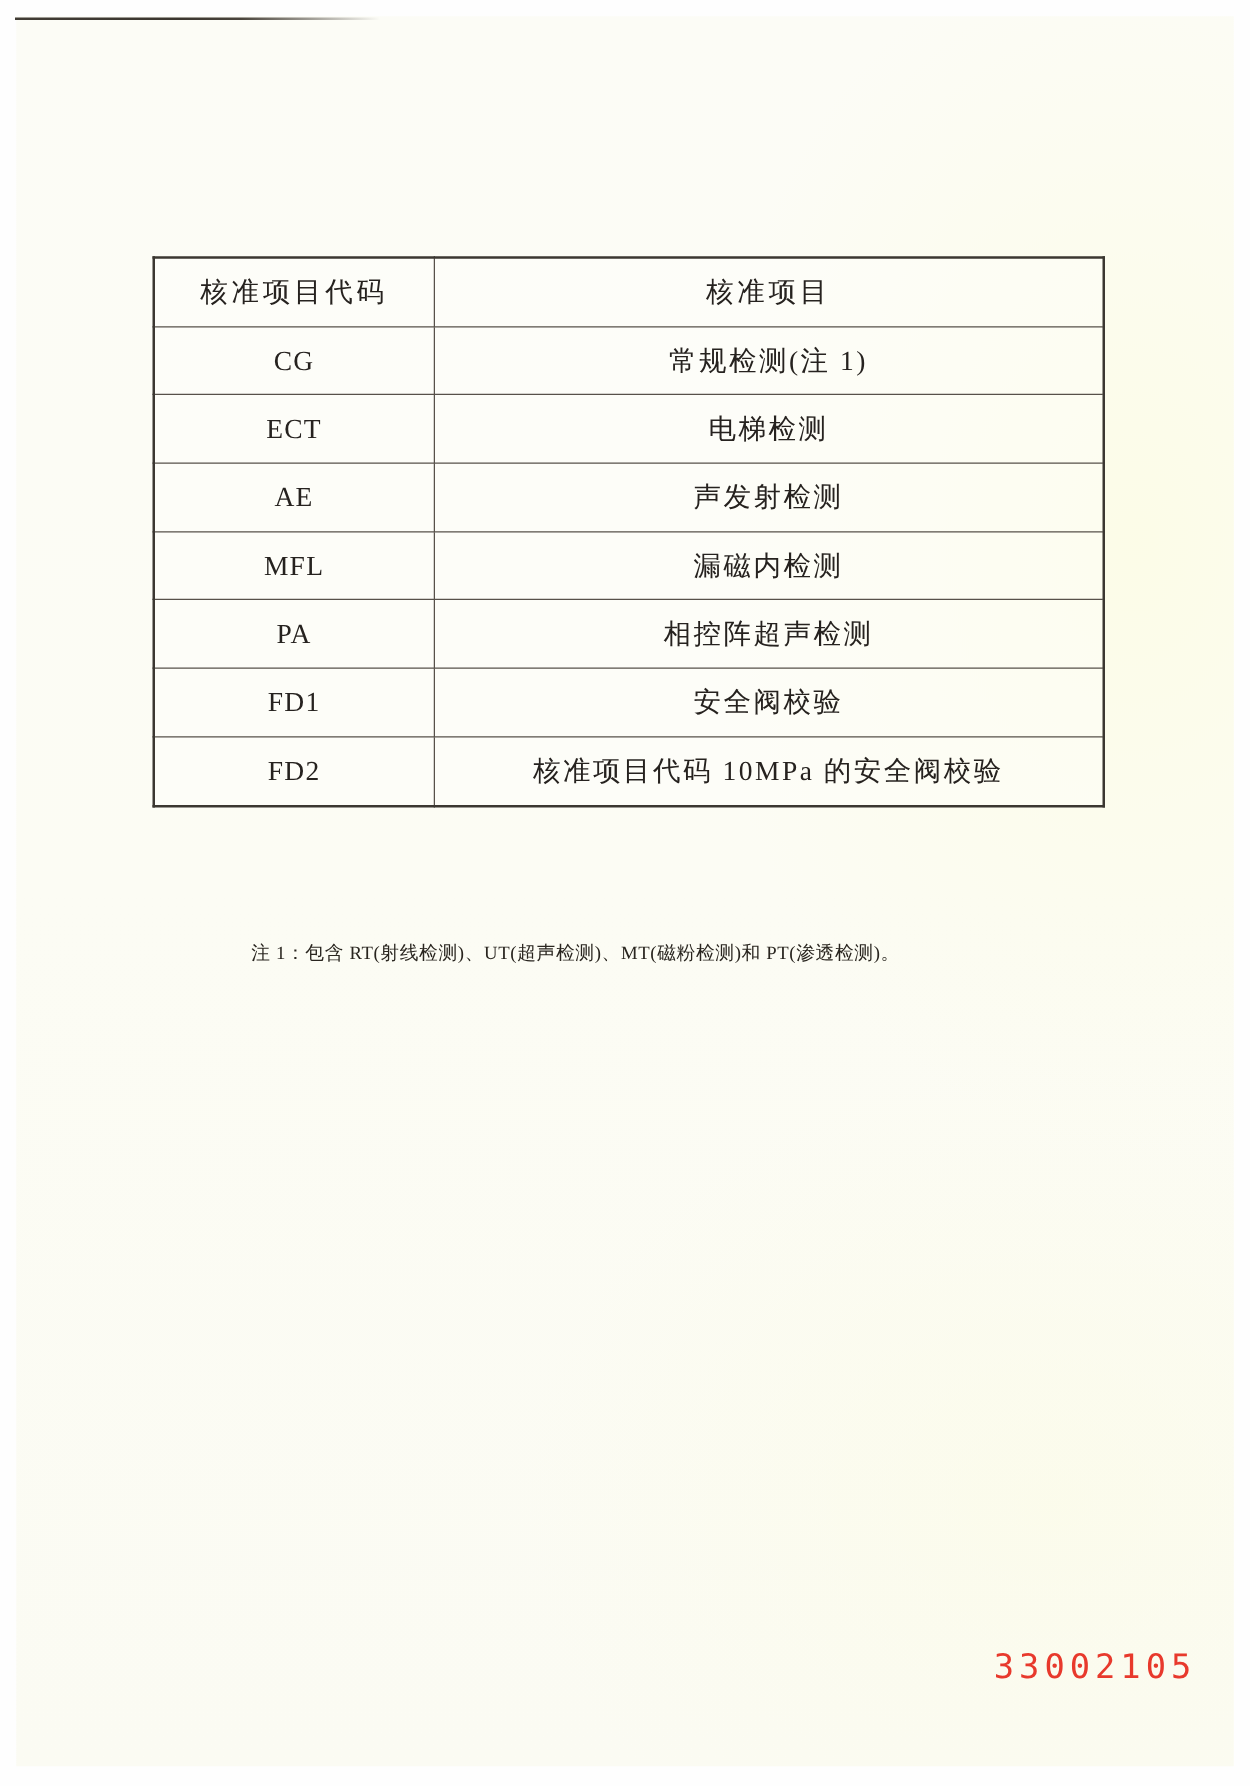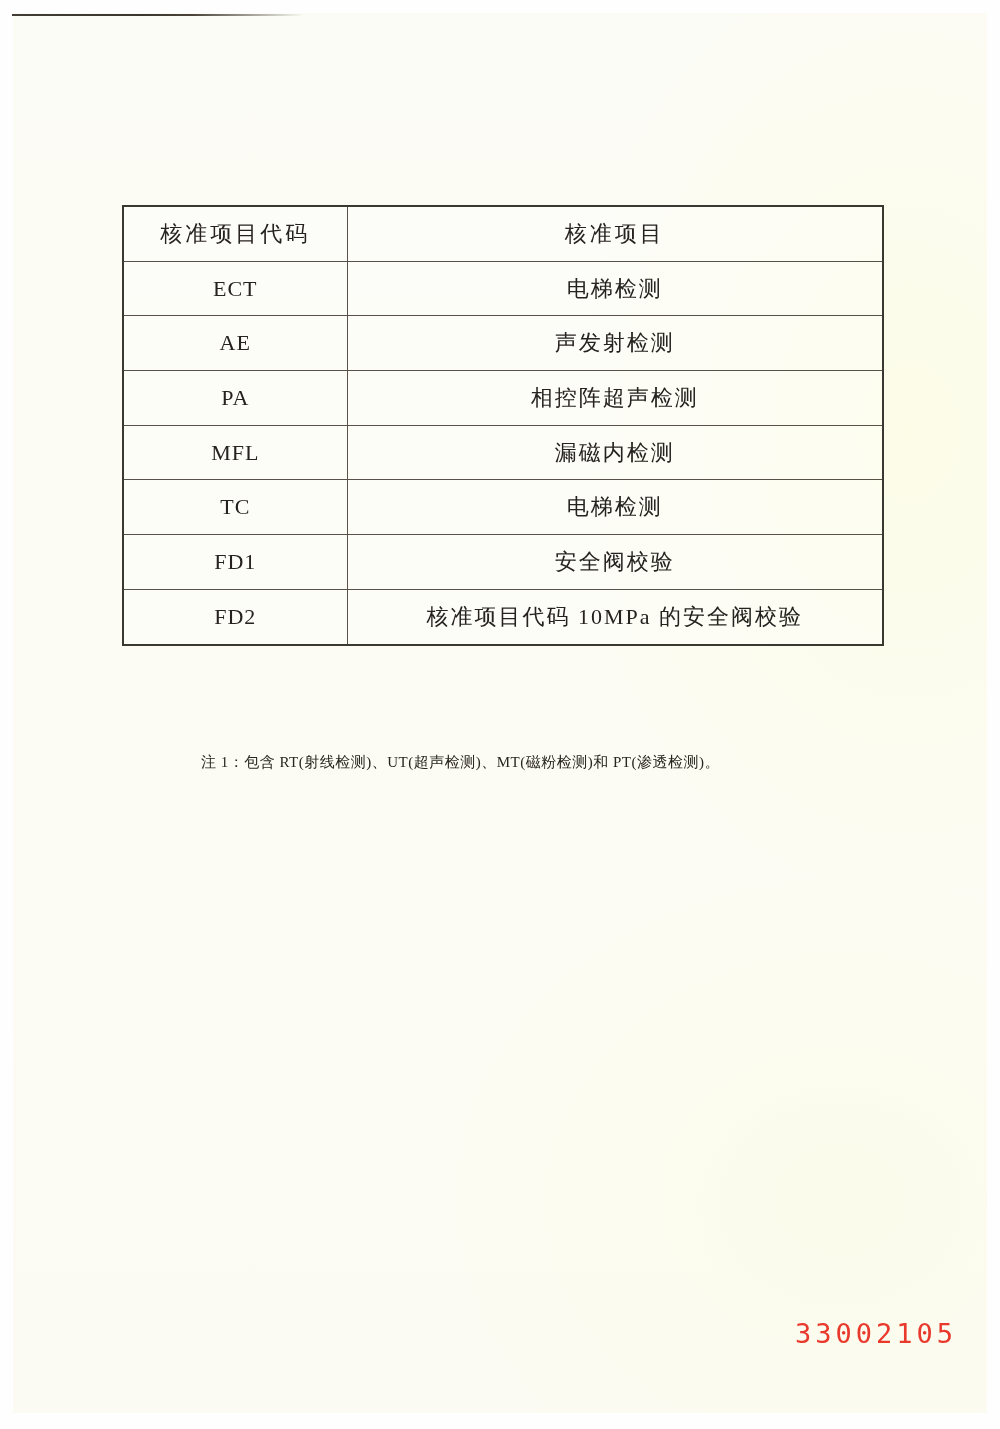--- a/index.html
+++ b/index.html
@@ -111,38 +111,38 @@
           <col class="c2">
         </colgroup>
       <thead>
         <tr>
           <th>核准项目代码</th>
           <th>核准项目</th>
         </tr>
       </thead>
       <tbody>
         <tr>
+          <td class="code">CG</td>
+          <td class="item">常规检测(注 1)</td>
+        </tr>
+        <tr>
           <td class="code">ECT</td>
           <td class="item">电梯检测</td>
         </tr>
         <tr>
           <td class="code">AE</td>
           <td class="item">声发射检测</td>
         </tr>
         <tr>
-          <td class="code">PA</td>
-          <td class="item">相控阵超声检测</td>
-        </tr>
-        <tr>
           <td class="code">MFL</td>
           <td class="item">漏磁内检测</td>
         </tr>
         <tr>
-          <td class="code">TC</td>
-          <td class="item">电梯检测</td>
+          <td class="code">PA</td>
+          <td class="item">相控阵超声检测</td>
         </tr>
         <tr>
           <td class="code">FD1</td>
           <td class="item">安全阀校验</td>
         </tr>
         <tr>
           <td class="code">FD2</td>
           <td class="item">核准项目代码 10MPa 的安全阀校验</td>
         </tr>
       </tbody>

